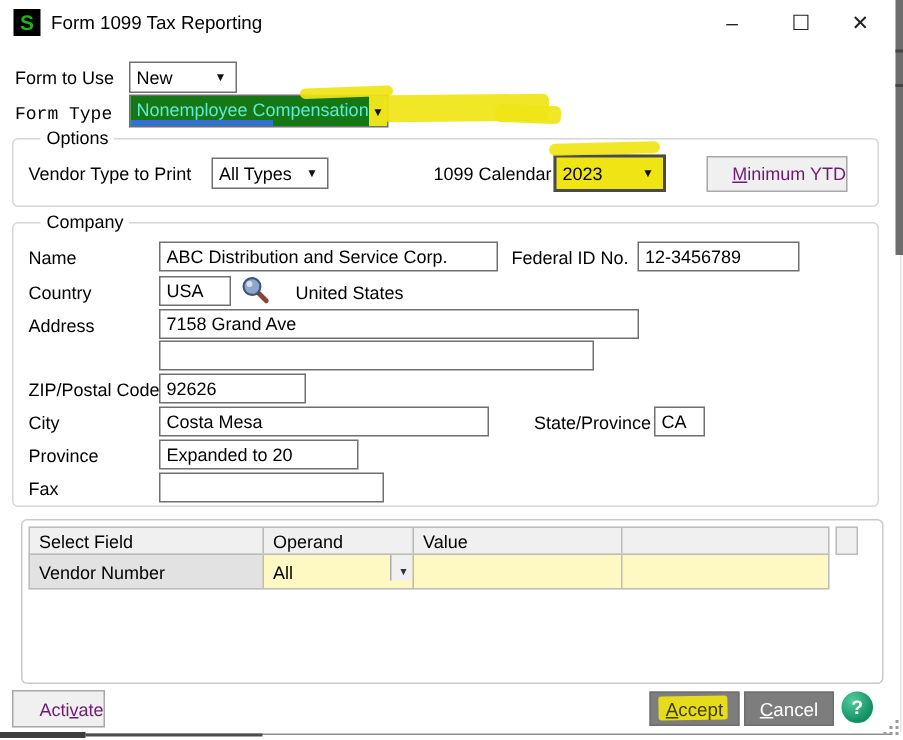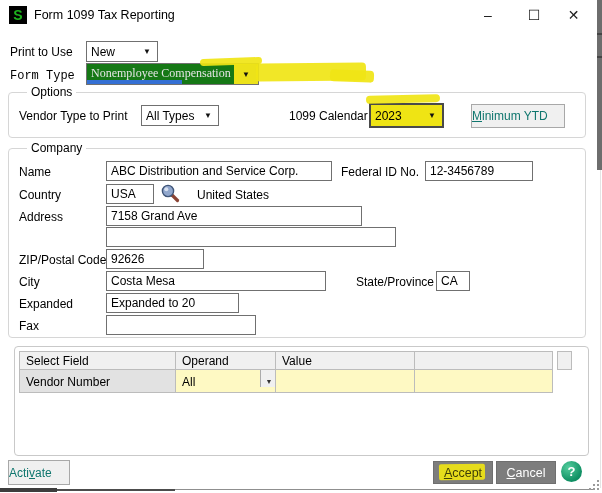--- a/index.html
+++ b/index.html
@@ -33,32 +33,32 @@
   .combo { position:absolute; border:1px solid #707070; background:#fff; display:flex; align-items:center; }
   .combo .txt { flex:1; padding-left:4px; white-space:nowrap; overflow:hidden; }
   .combo .arr { width:20px; text-align:center; font-size:8px; color:#111; }
 
   
   .group { position:absolute; border:1px solid #d6d6d6; border-radius:4px; }
   .legend { position:absolute; top:-8px; left:6px; background:#fff; padding:0 4px;margin-left:12px; }
 
   
   #formtype-combo { background:#fff; }
-  #formtype-combo .sel { position:relative; flex:1; height:100%; background:#157815; color:#e5e5e5;
-    padding:2px 0 0 4px; white-space:nowrap;font-family:Liberation Serif, serif; }
+  #formtype-combo .sel { position:relative; flex:1; height:100%; background:#157815; color:#5eead4;
+    padding:2px 0 0 4px; white-space:nowrap; }
   #formtype-combo .bluebar { position:absolute; left:0; bottom:0; width:95px; height:4px; background:#3470d4; }
   #formtype-combo .arr-y { width:24px; height:100%; background:#ece21a; text-align:center; font-size:8px;
     color:#111; padding-top:6px; }
 
   
   .mark { position:absolute; background:#f0e515; opacity:0.92; border-radius:4px; pointer-events:none; }
 
   
   .btn-light { position:absolute; background:#f0f0f0; border:1px solid #a8a8a8; font:12px "Liberation Sans",sans-serif;
-    color:#0f766e; text-align:left; cursor:default; }
+    color:#701a75; text-align:right; cursor:default; }
   .btn-dark { position:absolute; background:#7d7d7d; border:1px solid #6f6f6f; font:12.5px "Liberation Sans",sans-serif;
     color:#fff; text-align:center; cursor:default; }
   .mn { text-decoration:underline; }
   #accept-btn .mark-in { position:absolute; left:5px; right:7px; top:2px; bottom:3px; background:#e6dc1c;
     transform:rotate(-1deg); border-radius:2px; }
   #accept-btn .cap { position:relative; color:#3e3e08; }
 
   .help-btn { position:absolute; width:21px; height:21px; border-radius:50%;
     background:radial-gradient(circle at 35% 30%, #52cc9c, #0f8f63 70%);
     color:#fff; font-weight:bold; font-size:13px; text-align:center; line-height:21px; cursor:default; }
@@ -101,21 +101,21 @@
 
   <div class="bg-strip">
     <span class="seg" style="top:33px;"></span>
     <span class="seg" style="top:56px;"></span>
   </div>
   <div class="bg-edge"></div>
   <div class="bot-line"></div>
   <div class="bot-dark"></div>
   <div class="bot-dark2"></div>
 
-  <div class="lbl" style="left:10px; top:45px;">Print to Use</div>
+  <div class="lbl" style="left:10px; top:45px;">Form to Use</div>
   <div class="combo" style="left:86px; top:41px; width:72px; height:21px;">
     <span class="txt">New</span>
     <span class="arr">▼</span>
   </div>
 
   <div class="lbl" style="left:10px; top:69px;font-family:Liberation Mono, monospace;">Form Type</div>
   <div class="combo" id="formtype-combo" style="left:86px; top:63px; width:173px; height:22px;">
     <span class="sel">Nonemployee Compensation</span>
     <span class="bluebar"></span>
     <span class="arr-y">▼</span>
@@ -156,32 +156,32 @@
     <span class="abs" style="left:151px; top:34px; width:20px; height:20px;">
       <svg width="20" height="20" viewBox="0 0 20 20">
         <line x1="12" y1="12" x2="17.5" y2="17.5" stroke="#8a4434" stroke-width="3.2" stroke-linecap="round"></line>
         <circle cx="8" cy="8" r="5.6" fill="#90a6cc" stroke="#3f5578" stroke-width="1.4"></circle>
         <circle cx="6.3" cy="6.3" r="2" fill="#d7e0f0"></circle>
       </svg>
     </span>
     <div class="lbl" style="left:188px; top:39px;">United States</div>
 
     <div class="lbl" style="left:10px; top:61px;">Address</div>
-    <input class="field" style="left: 97px; top: 57px; width: 256px; height: 20px;" value="7158 Grand Ave">
+    <input class="field" style="left: 97px; top: 57px; width: 320px; height: 20px;" value="7158 Grand Ave">
     <input class="field" style="left: 97px; top: 78px; width: 290px; height: 20px;">
 
     <div class="lbl" style="left:10px; top:104px;">ZIP/Postal Code</div>
     <input class="field" style="left: 97px; top: 100px; width: 98px; height: 20px;" value="92626">
 
     <div class="lbl" style="left:10px; top:126px;">City</div>
     <input class="field" style="left: 97px; top: 122px; width: 220px; height: 20px;" value="Costa Mesa">
     <div class="lbl" style="left:347px; top:126px;">State/Province</div>
     <input class="field" style="left: 427px; top: 122px; width: 34px; height: 20px;" value="CA">
 
-    <div class="lbl" style="left:10px; top:148px;">Expanded</div>
+    <div class="lbl" style="left:10px; top:148px;">Province</div>
     <input class="field" style="left: 97px; top: 144px; width: 133px; height: 20px;" value="Expanded to 20">
 
     <div class="lbl" style="left:10px; top:170px;">Fax</div>
     <input class="field" style="left: 97px; top: 166px; width: 150px; height: 20px;">
   </div>
 
   <div id="filter-box">
     <div class="grid">
       <div class="grow head">
         <div class="cell c0">Select Field</div>

